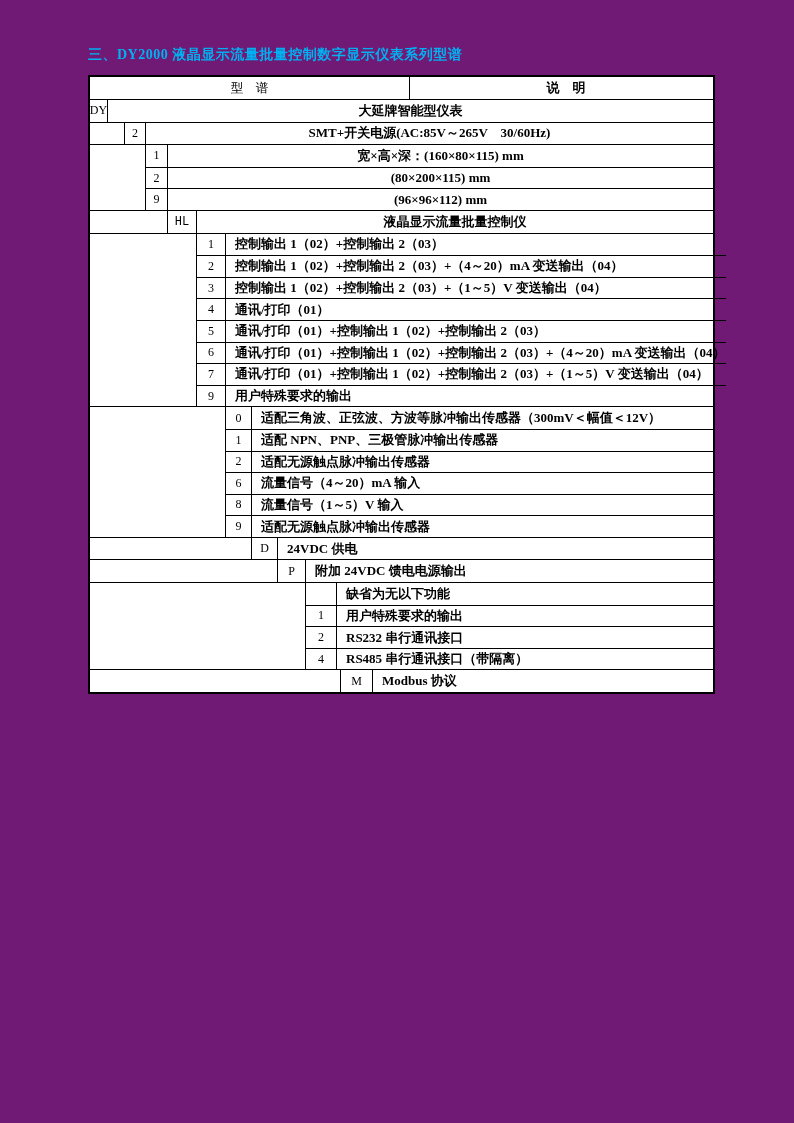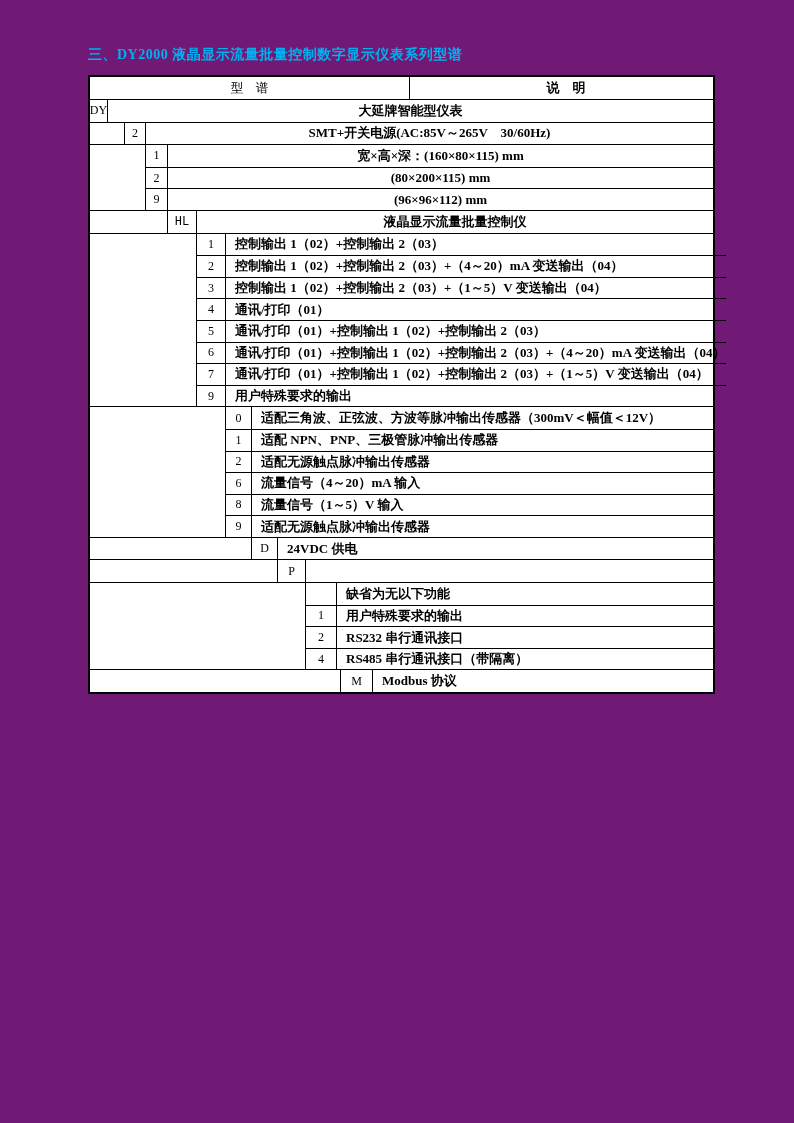--- a/index.html
+++ b/index.html
@@ -186,20 +186,21 @@
               <div class="code" style="width: 26px;">D</div>
               <div class="desc">24VDC 供电</div>
             </div>
           </div>
         </div>
         <div class="group">
           <div class="blank" style="width: 187px;"></div>
           <div class="rows bordered">
             <div class="row">
               <div class="code" style="width: 28px;">P</div>
+              <div class="desc">附加 24VDC 馈电电源输出</div>
             </div>
           </div>
         </div>
         <div class="group">
           <div class="blank" style="width: 215px;"></div>
           <div class="rows bordered">
             <div class="row">
               <div class="code" style="width: 31px;"></div>
               <div class="desc">缺省为无以下功能</div>
             </div>

